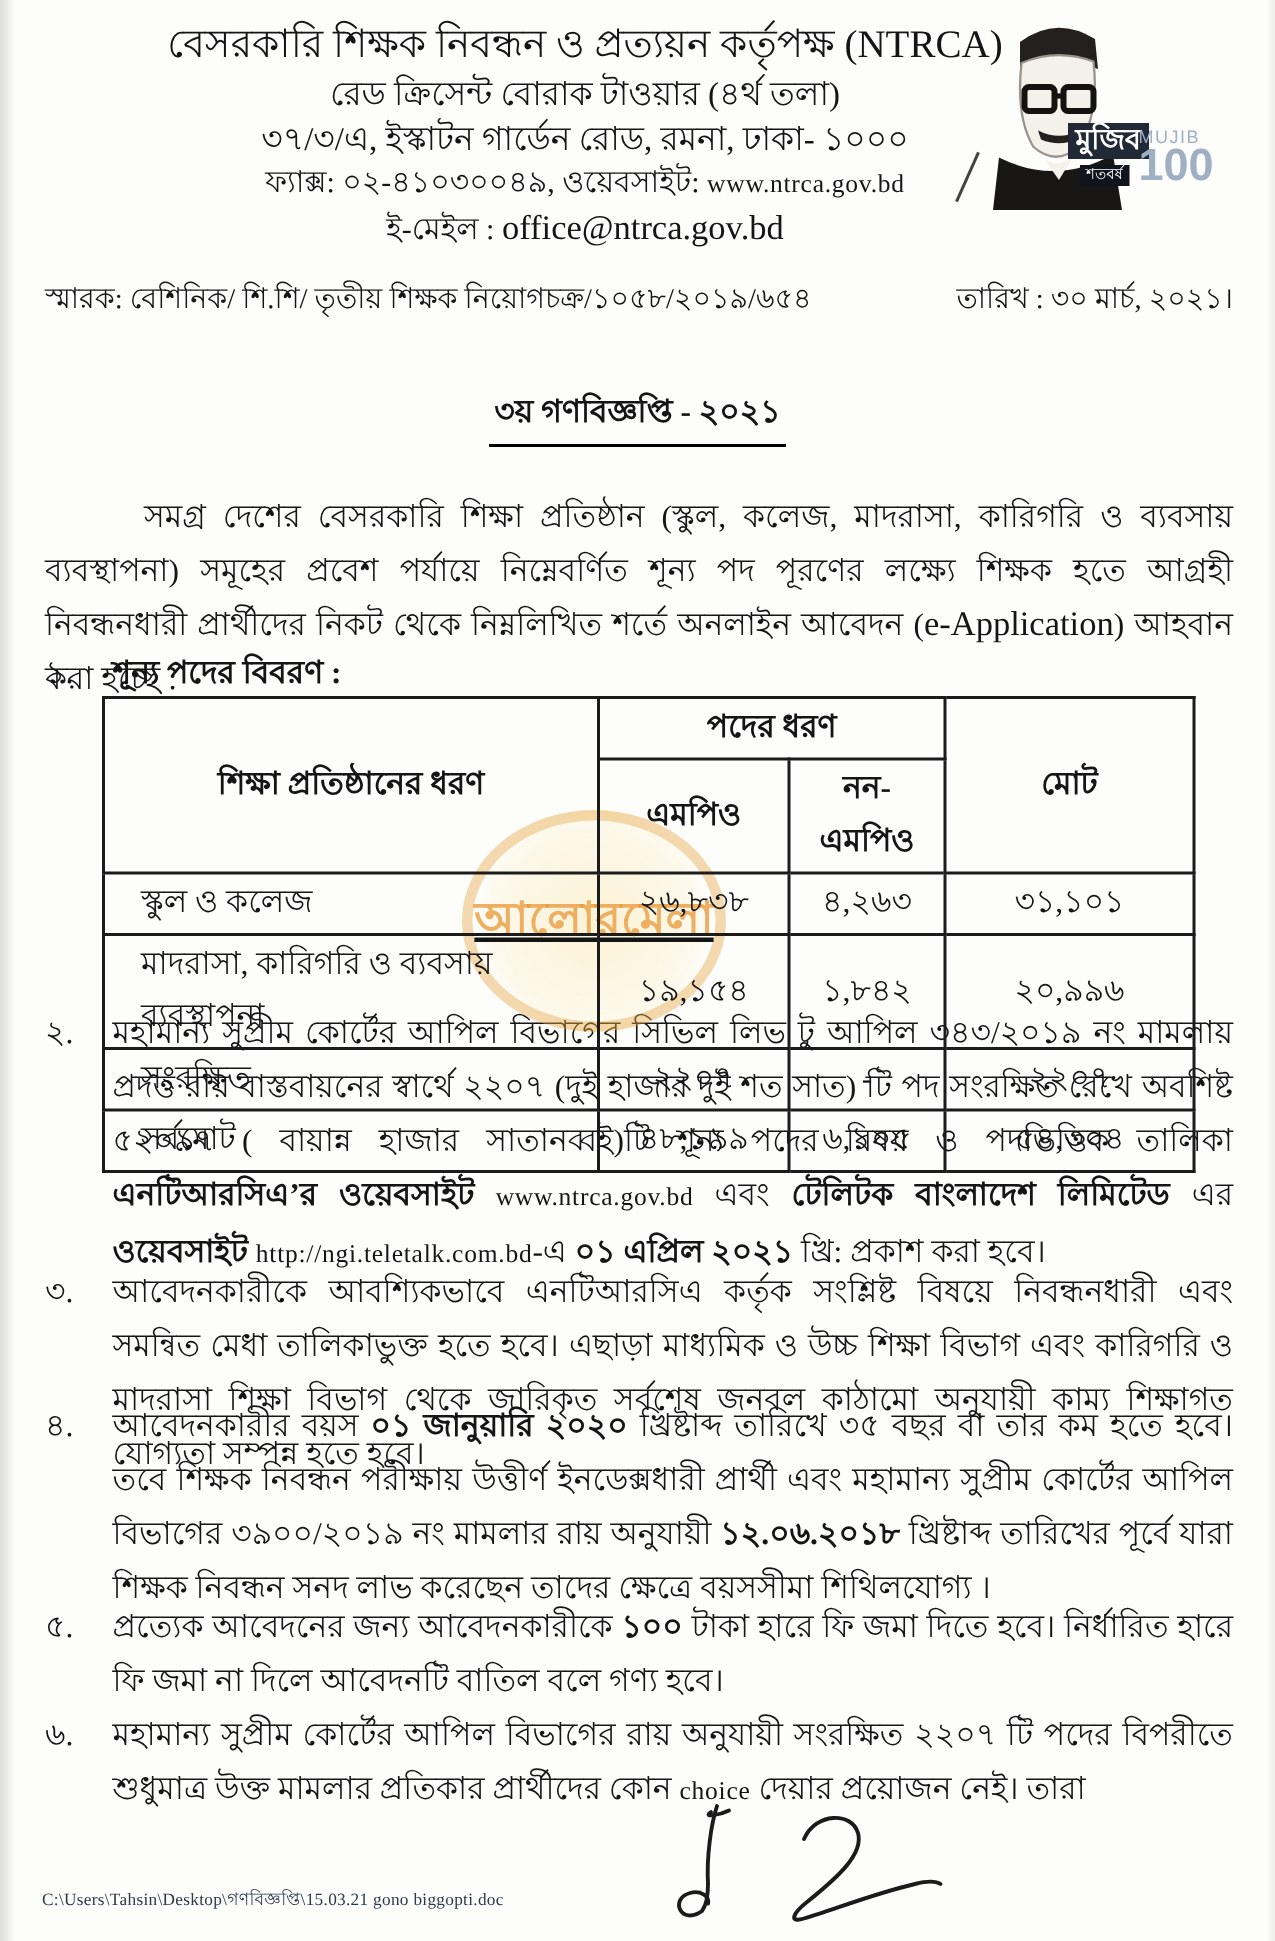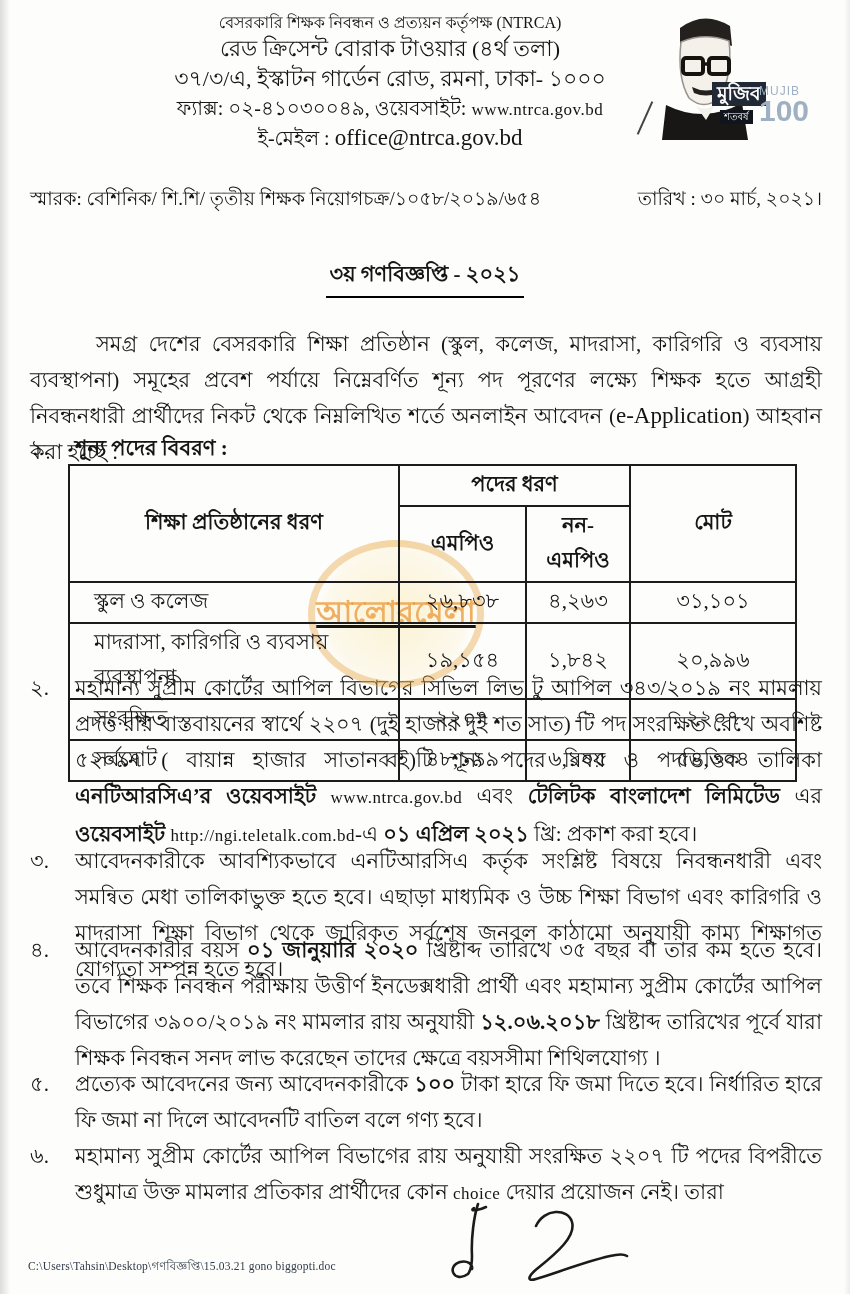--- a/index.html
+++ b/index.html
@@ -9,21 +9,21 @@
     position: relative; width: 850px; height: 1294px; margin: 0 auto;
     background: #fdfdfc; overflow: hidden;
   }
   .scan-edge { position:absolute; left:0; top:0; width:10px; height:100%;
     background: linear-gradient(to right, rgba(70,70,70,.18), rgba(0,0,0,0)); }
   .scan-edge-r { position:absolute; right:0; top:0; width:6px; height:100%;
     background: linear-gradient(to left, rgba(90,90,90,.10), rgba(0,0,0,0)); }
 
   
   .head { position:absolute; left:110px; top:12px; width:560px; text-align:center; line-height:1.38; }
-  .head .h1 { font-size:16px; font-weight:bold; font-weight:500; }
+  .head .h1 { font-size:26px; font-weight:bold; font-weight:500; }
   .head .h2 { font-size:22px; }
   .head .h3 { font-size:20px; }
   .latin-lg { font-size:17px; letter-spacing:.5px; }
   .latin-md { font-size:23px; }
 
   
   .logo { position:absolute; left:642px; top:6px; width:165px; height:142px; }
   .logo .slash { position:absolute; left:2px; top:94px; width:2px; height:36px; background:#444; transform:rotate(24deg); }
   .logo svg.portrait { position:absolute; left:16px; top:2px; }
   .badge { position:absolute; left:70px; top:76px; background:#212936; color:#fff;

